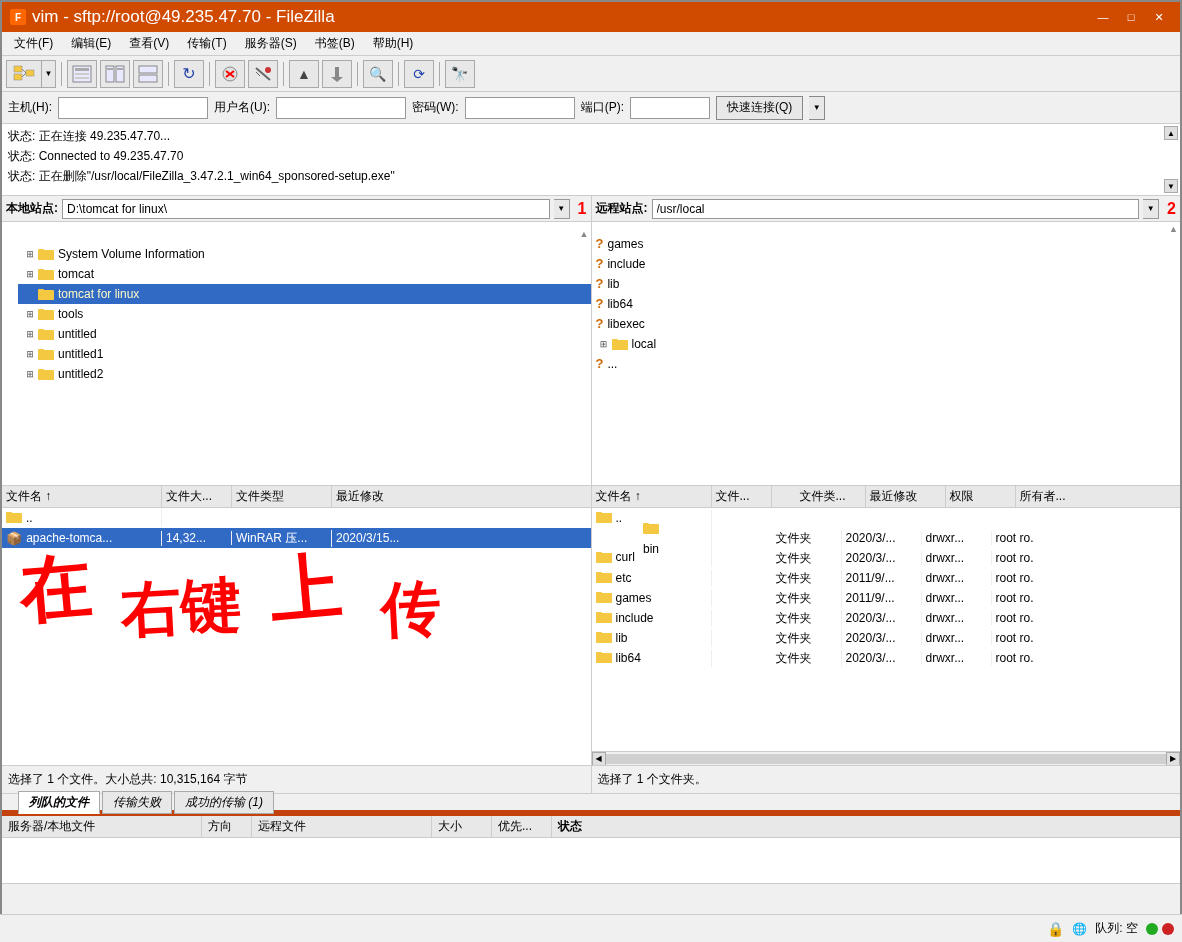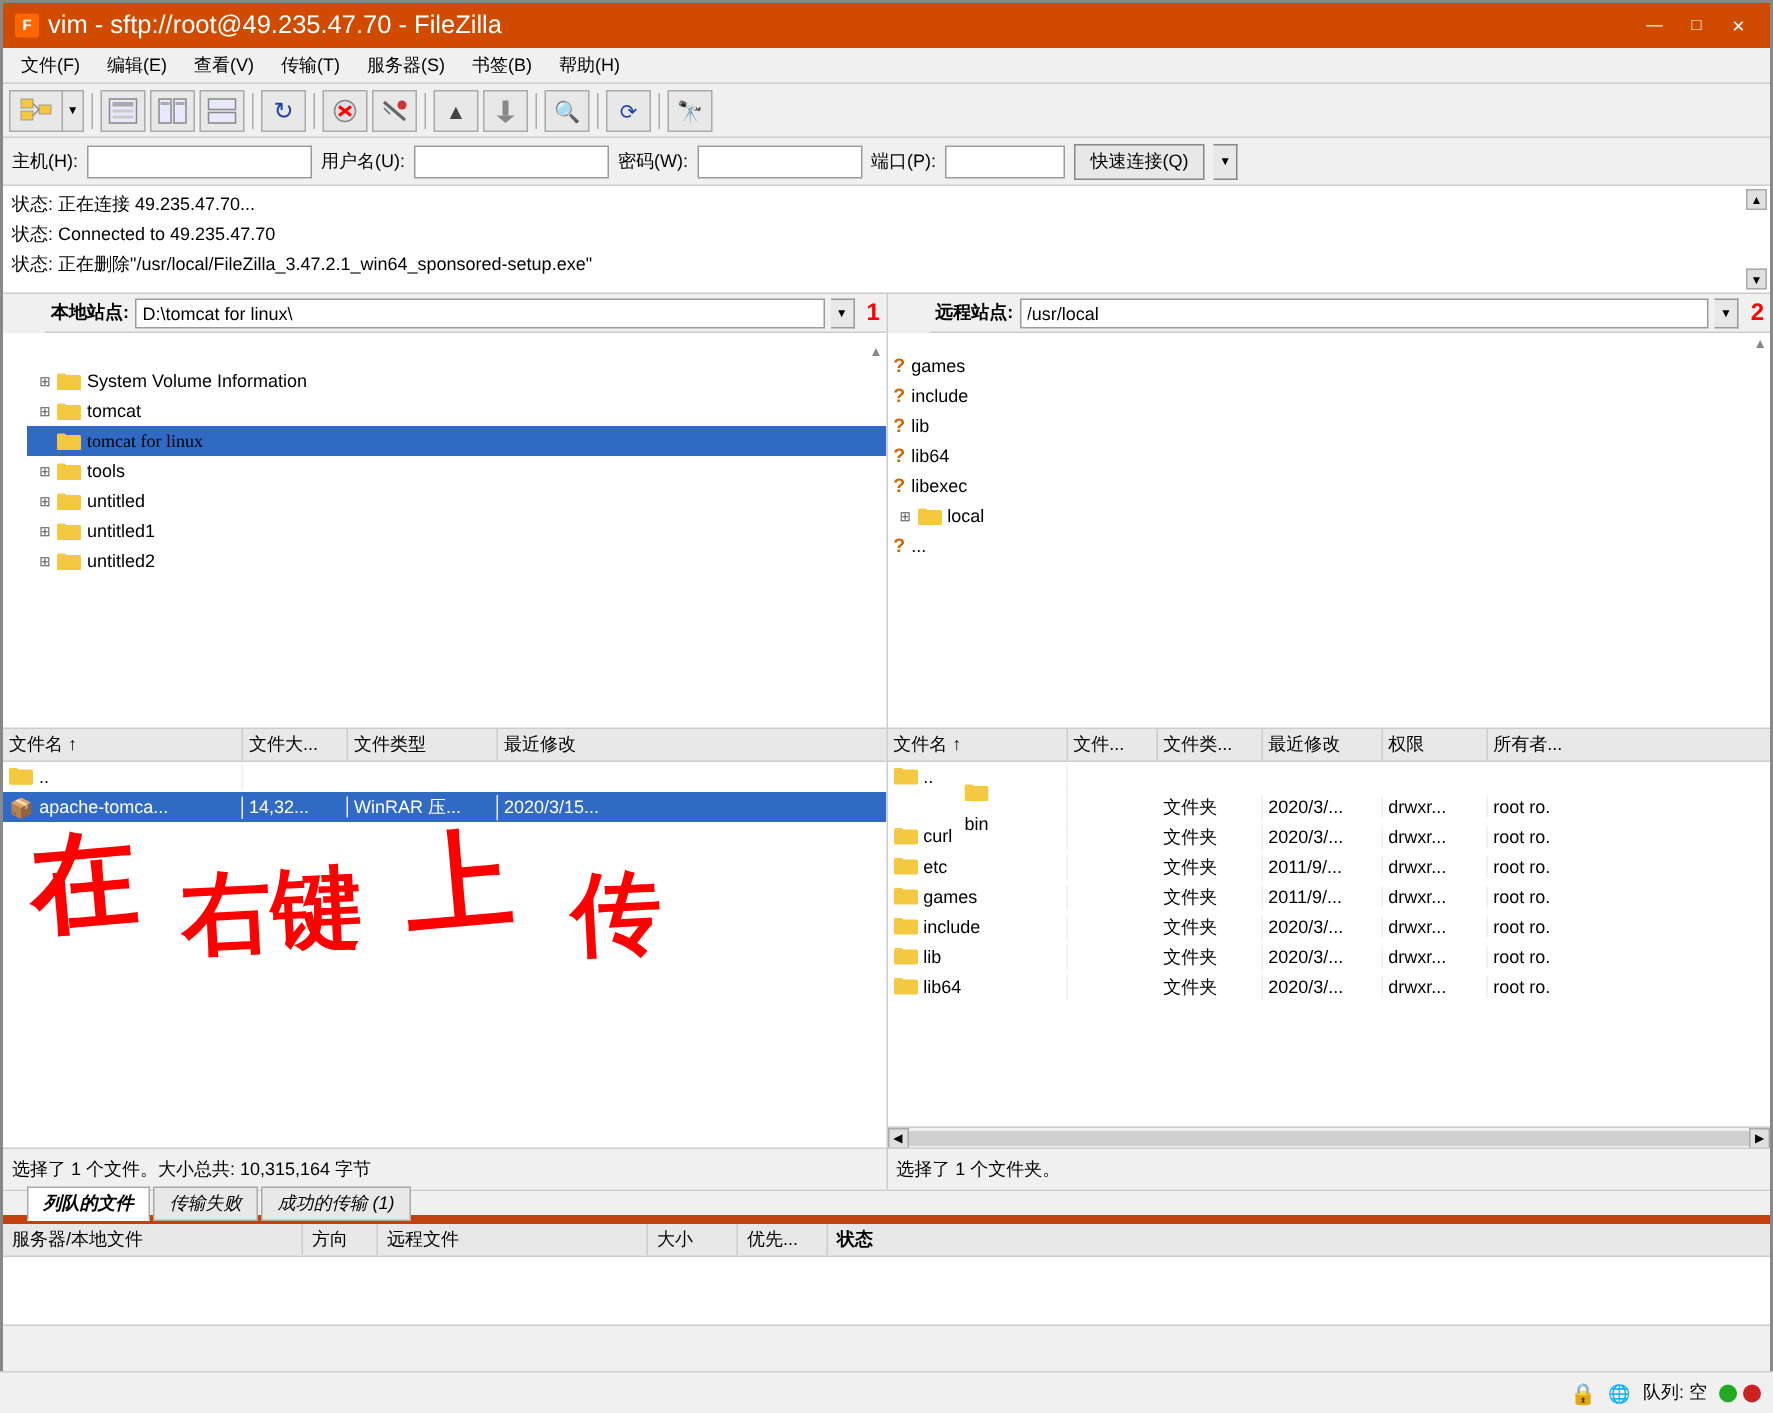--- a/index.html
+++ b/index.html
@@ -198,21 +198,20 @@
     .pane:last-child { border-right: none; }
 
     .pane-path-bar {
       display: flex;
       align-items: center;
       background: #f0f0f0;
       border-bottom: 1px solid #ccc;
       height: 26px;
       padding: 0 4px;
       gap: 4px;
-      margin-left: 28px;
     }
     .path-label { font-size: 12px; font-weight: bold; }
     .path-input {
       flex: 1;
       border: 1px solid #999;
       height: 20px;
       padding: 0 4px;
       font-size: 12px;
       background: white;
     }
@@ -243,21 +242,21 @@
     }
     .tree-item {
       display: flex;
       align-items: center;
       padding: 1px 4px;
       cursor: pointer;
       white-space: nowrap;
       font-size: 12px;
       line-height: 18px;
     }
-    .tree-item.selected { background: #316ac5; color: #000000; font-family: Liberation Serif, serif; }
+    .tree-item.selected { background: #316ac5; color: #fef9c3; }
     .tree-expander {
       width: 16px;
       display: inline-flex;
       align-items: center;
       justify-content: center;
       font-size: 9px;
       color: #555;
     }
     .folder-icon {
       width: 16px; height: 14px;
@@ -775,21 +774,21 @@
 
     <text x="270" y="130" font-family="cursive" font-size="72" fill="red" transform="rotate(-5, 270, 130)" font-weight="bold">上</text>
 
     <text x="380" y="145" font-family="cursive" font-size="60" fill="red" transform="rotate(-3, 380, 145)" font-weight="bold">传</text>
   </svg>
 
   <div class="file-pane">
     <div class="file-list-header">
       <div class="file-col-header" style="width:120px;">文件名 ↑</div>
       <div class="file-col-header" style="width:60px;">文件...</div>
-      <div class="file-col-header" style="width:70px;">文件类...</div>
+      <div class="file-col-header" style="width:70px;margin-left:24px;">文件类...</div>
       <div class="file-col-header" style="width:80px;">最近修改</div>
       <div class="file-col-header" style="width:70px;">权限</div>
       <div class="file-col-header" style="flex:1;">所有者...</div>
     </div>
     <div class="file-list-body">
 
       <div class="file-row">
         <div class="file-cell" style="width:120px; display:flex; align-items:center; gap:4px;">
           <span><svg width="16" height="14" viewBox="0 0 16 14">
                 <rect x="0" y="3" width="16" height="10" rx="1" class="folder-yellow"></rect>

